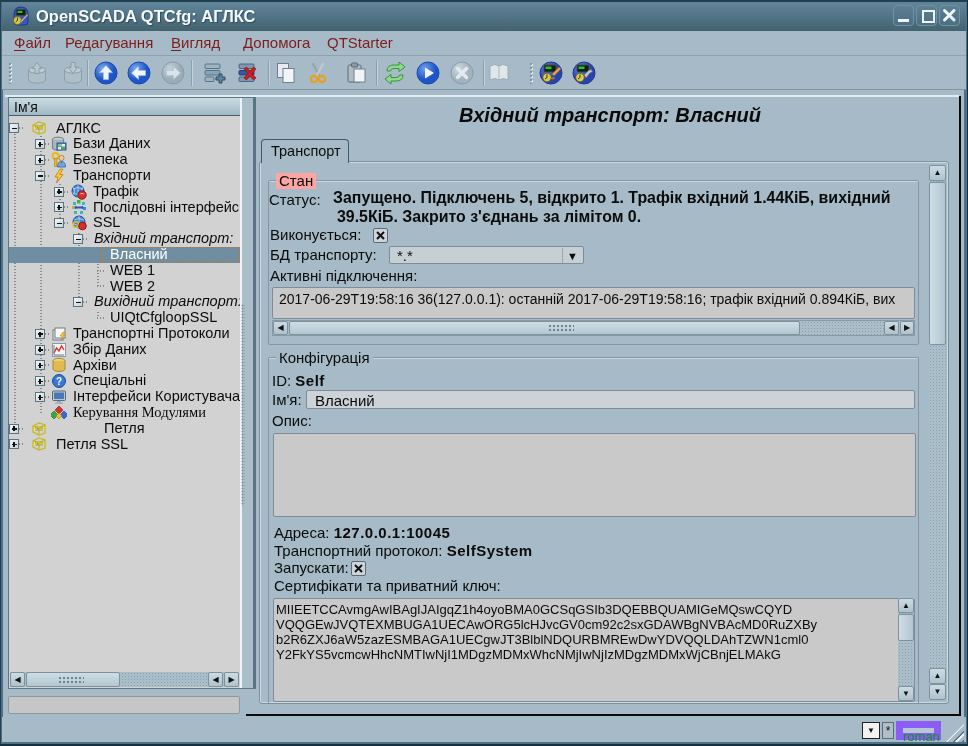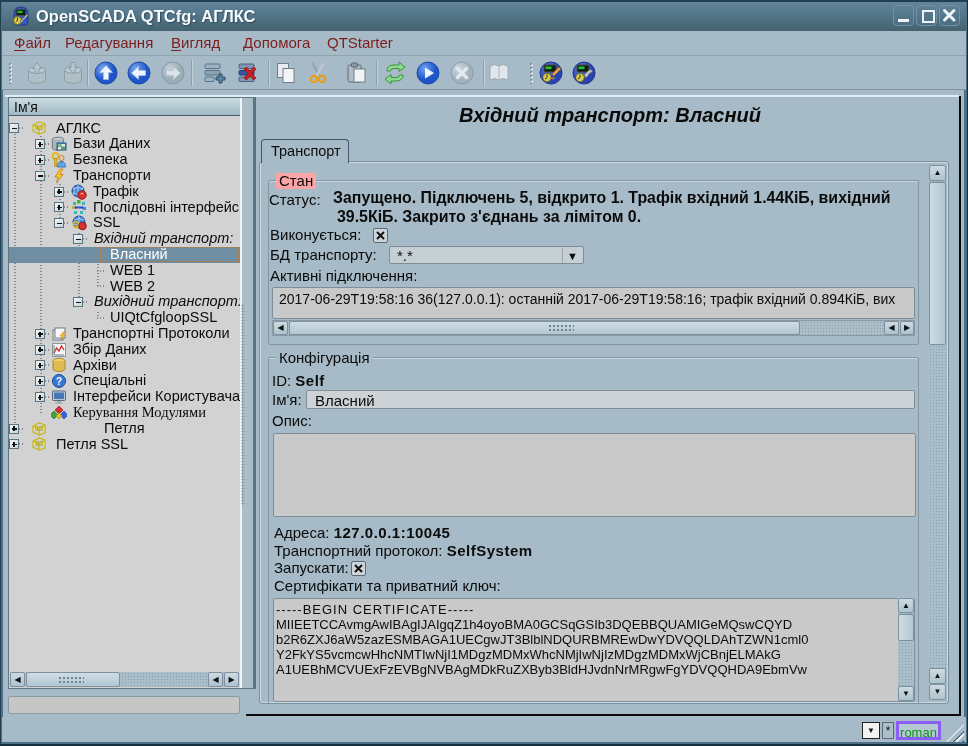--- a/index.html
+++ b/index.html
@@ -466,32 +466,31 @@
 <div class="lbl" style="left:274px;top:543px">Транспортний протокол: <b>SelfSystem</b></div>
 <div class="lbl" style="left:274px;top:560px">Запускати:</div>
 <div class="chk" style="left:351px;top:561px">
     <svg width="13" height="13" viewBox="0 0 13 13">
       <path d="M3 3 L10 10 M10 3 L3 10" stroke="#111" stroke-width="2"></path>
     </svg>
   </div>
 <div class="lbl" style="left:274px;top:578px">Сертифікати та приватний ключ:</div>
 <div class="field" style="left:273px;top:598px;width:642px;height:104px;overflow:hidden">
     <div style="position:absolute;left:2px;top:3px;font-size:13px;color:#0b0b0b;line-height:15px;white-space:nowrap">
-      <div style="letter-spacing:1px">-----BEGIN CERTIFICATE-----</div>
       <div>MIIEETCCAvmgAwIBAgIJAIgqZ1h4oyoBMA0GCSqGSIb3DQEBBQUAMIGeMQswCQYD</div>
+      <div>VQQGEwJVQTEXMBUGA1UECAwORG5lcHJvcGV0cm92c2sxGDAWBgNVBAcMD0RuZXBy</div>
       <div>b2R6ZXJ6aW5zazESMBAGA1UECgwJT3BlblNDQURBMREwDwYDVQQLDAhTZWN1cml0</div>
       <div>Y2FkYS5vcmcwHhcNMTIwNjI1MDgzMDMxWhcNMjIwNjIzMDgzMDMxWjCBnjELMAkG</div>
-      <div>A1UEBhMCVUExFzEVBgNVBAgMDkRuZXByb3BldHJvdnNrMRgwFgYDVQQHDA9EbmVw</div>
     </div>
   </div>
 <div class="trough" style="left:898px;top:597px;width:16px;height:104px"></div>
 <div class="sb-btn" style="left:898px;top:598px;width:16px;height:15px">▲</div>
 <div class="sb-thumb" style="left:898px;top:614px;width:16px;height:27px"></div>
 <div class="sb-btn" style="left:898px;top:686px;width:16px;height:15px">▼</div>
 <div class="trough" style="left:929px;top:165px;width:17px;height:535px"></div>
 <div class="sb-btn" style="left:929px;top:165px;width:17px;height:16px">▲</div>
 <div class="sb-thumb" style="left:929px;top:182px;width:17px;height:163px"></div>
 <div class="sb-btn" style="left:929px;top:668px;width:17px;height:16px">▲</div>
 <div class="sb-btn" style="left:929px;top:684px;width:17px;height:16px">▼</div>
 <div class="abs" style="left:862px;top:722px;width:18px;height:17px;background:#f2f2f2;border:1px solid #222;box-sizing:border-box;display:flex;align-items:center;justify-content:center;font-size:8px;color:#111">▼</div>
 <div class="abs" style="left:882px;top:722px;width:12px;height:17px;background:#aebfca;border:1px solid #5a6b76;box-sizing:border-box;text-align:center;font-size:12px;color:#111;line-height:16px">*</div>
-<div class="abs" style="left:896px;top:721px;width:45px;height:19px;background:#b4c8d2;border:3px solid #8b5cf6;box-sizing:border-box;text-align:center;font-size:13px;color:#0f9618;line-height:17px">roman</div>
+<div class="abs" style="left:896px;top:721px;width:45px;height:19px;background:#b4c8d2;border:7px solid #8b5cf6;box-sizing:border-box;text-align:center;font-size:13px;color:#0f9618;line-height:17px">roman</div>
 <div class="abs" style="left:946px;top:724px;width:18px;height:18px;background-image:repeating-linear-gradient(135deg,transparent 0 3px,#5a7482 3px 5px,#e8f0f4 5px 7px);clip-path:polygon(100% 0,100% 100%,0 100%)"></div>
 
 </body></html>

